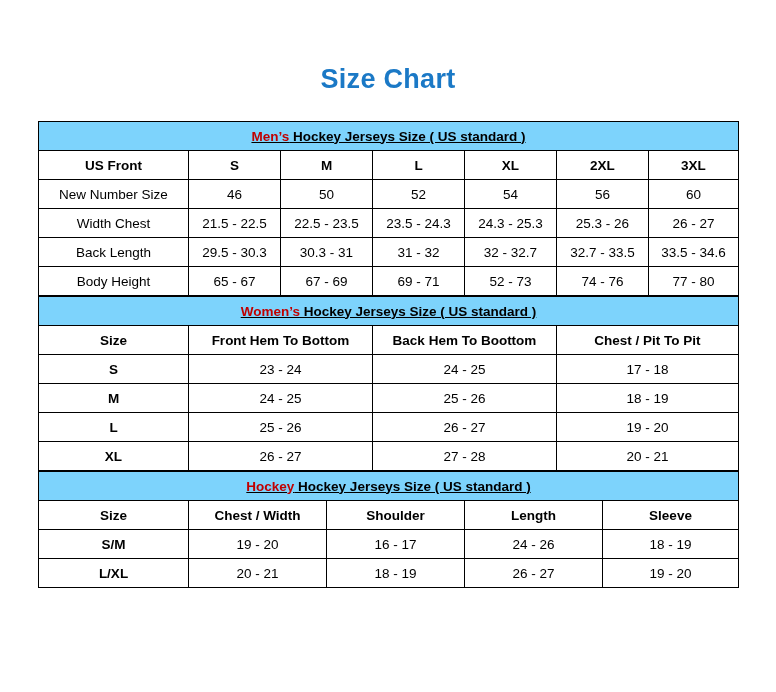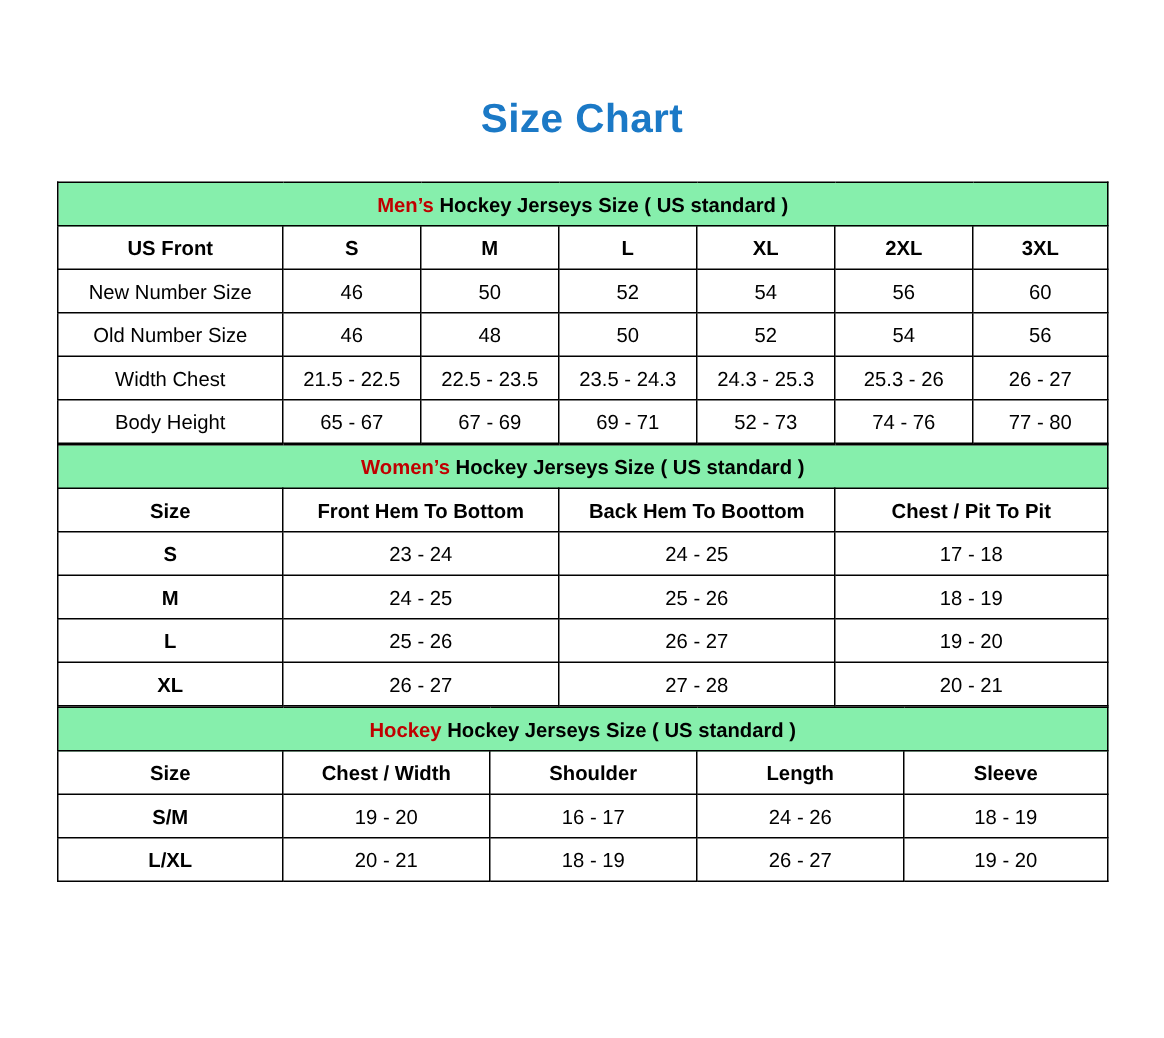--- a/index.html
+++ b/index.html
@@ -39,24 +39,25 @@
   }
   table.sz td {
     border: 1px solid #000000;
     text-align: center;
     vertical-align: middle;
     font-size: 13.5px;
     height: 26px;
     padding: 1px 2px;
   }
   .band {
-    background: #86efac;
+    background: #7dd3fc;
     font-weight: bold;
     font-size: 14.5px;
     height: 30px;
+    text-decoration: underline;
   }
   .band .accent-men { color: #c00000; }
   .band .accent-women { color: #c00000; }
   .band .accent-youth { color: #c00000; }
   .hdr {
     font-weight: bold;
   }
   .rowlabel {
     font-weight: normal;
     margin-left: 21px;
@@ -102,36 +103,36 @@
         <tr>
           <td class="rowlabel">New Number Size</td>
           <td>46</td>
           <td>50</td>
           <td>52</td>
           <td>54</td>
           <td>56</td>
           <td>60</td>
         </tr>
         <tr>
-          <td class="rowlabel">Old Number Size</td>
-          <td>46</td>
-          <td>48</td>
-          <td>50</td>
-          <td>52</td>
-          <td>54</td>
-          <td>56</td>
-        </tr>
-        <tr>
           <td class="rowlabel">Width Chest</td>
           <td>21.5 - 22.5</td>
           <td>22.5 - 23.5</td>
           <td>23.5 - 24.3</td>
           <td>24.3 - 25.3</td>
           <td>25.3 - 26</td>
           <td>26 - 27</td>
+        </tr>
+        <tr>
+          <td class="rowlabel">Back Length</td>
+          <td>29.5 - 30.3</td>
+          <td>30.3 - 31</td>
+          <td>31 - 32</td>
+          <td>32 - 32.7</td>
+          <td>32.7 - 33.5</td>
+          <td>33.5 - 34.6</td>
         </tr>
         <tr>
           <td class="rowlabel">Body Height</td>
           <td>65 - 67</td>
           <td>67 - 69</td>
           <td>69 - 71</td>
           <td>52 - 73</td>
           <td>74 - 76</td>
           <td>77 - 80</td>
         </tr>

